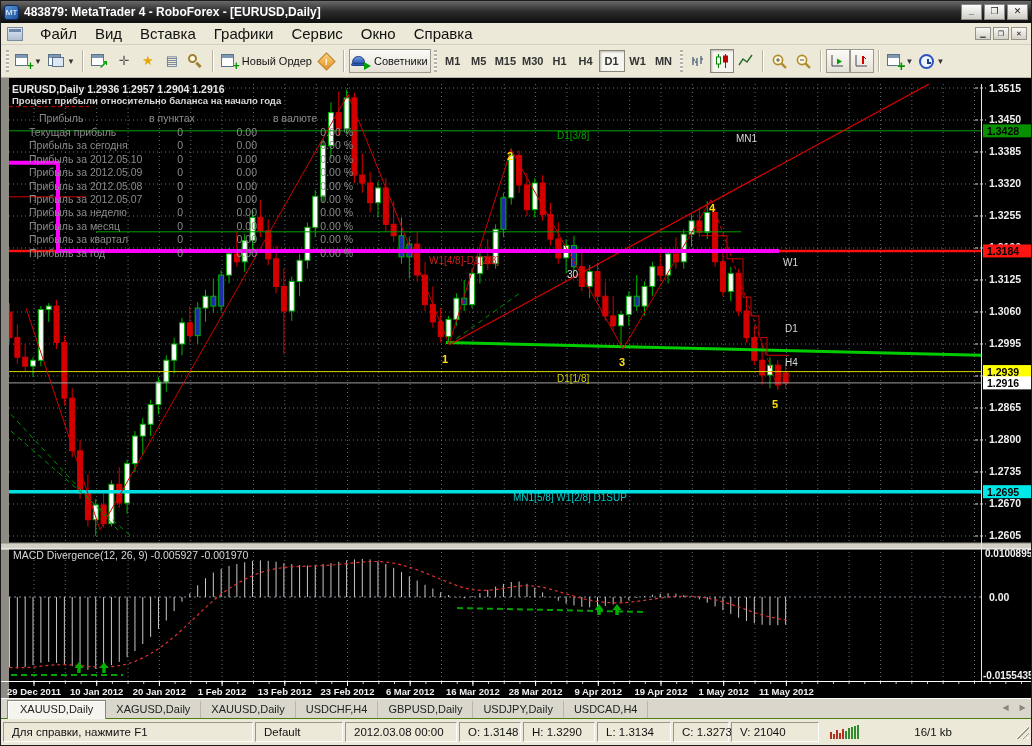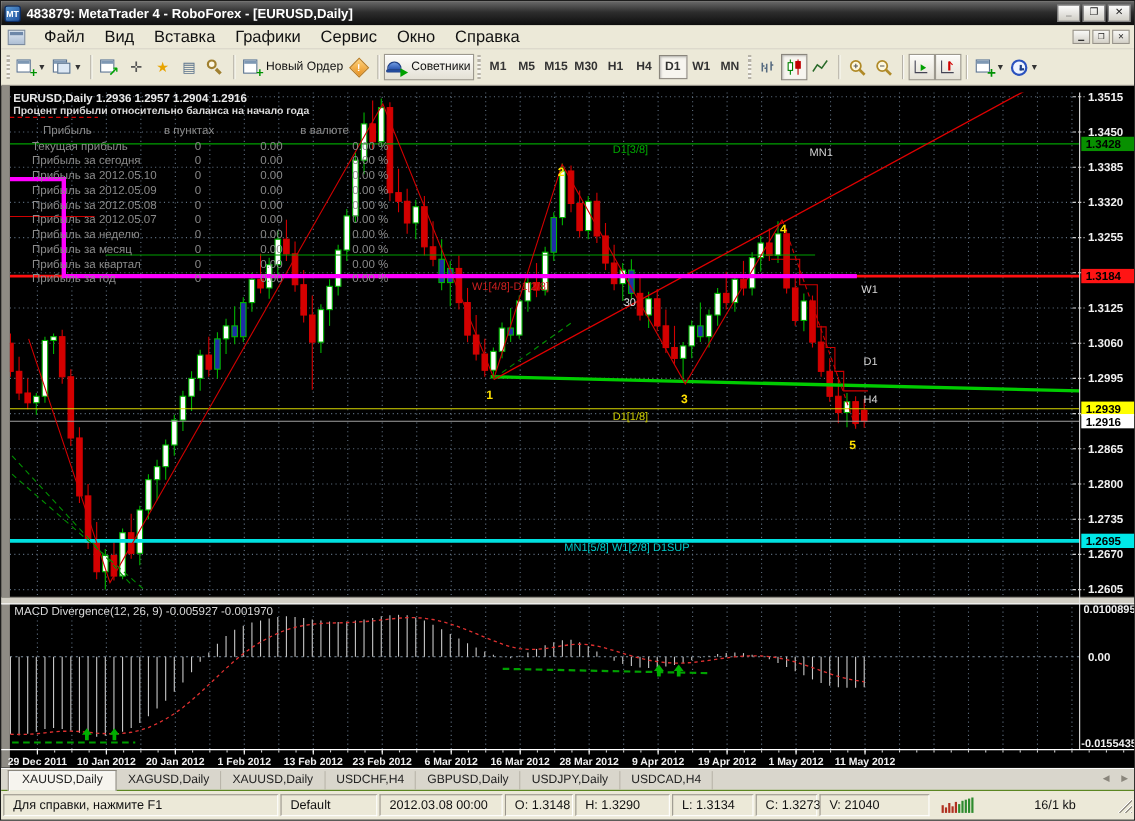--- a/index.html
+++ b/index.html
@@ -2,21 +2,21 @@
 <html><head>
 <meta charset="utf-8">
 <style>
   html,body{margin:0;padding:0;background:#555;}
   *{box-sizing:border-box;}
   .win{width:1032px;height:746px;position:relative;background:#ece9d8;border:1px solid #1c1c1c;
        font-family:"Liberation Sans","DejaVu Sans",sans-serif;overflow:hidden;}
   
   .titlebar{height:22px;background:linear-gradient(#6a6a6a,#2e2e2e 45%,#0d0d0d);display:flex;align-items:center;padding:0 3px;}
   .app-ico{width:15px;height:15px;border-radius:3px;background:linear-gradient(135deg,#5b9bd5,#1d4f9c);
-           color:#fff;font-size:8px;font-weight:bold;display:flex;align-items:center;justify-content:center;margin-right:5px;border:1px solid #0b2d66;}
+           color:#fff;font-size:8px;font-weight:normal;display:flex;align-items:center;justify-content:center;margin-right:5px;border:1px solid #0b2d66;}
   .title-text{color:#fff;font-weight:bold;font-size:12px;flex:1;white-space:nowrap;overflow:hidden;}
   .winbtn{width:21px;height:16px;margin-left:2px;background:linear-gradient(#fdfdfd,#cfcdc5);border:1px solid #8a8a8a;
           font-size:9px;line-height:13px;text-align:center;color:#222;font-weight:bold;}
   
   .menubar{height:22px;background:#ece9d8;border-bottom:1px solid #d2cfc4;display:flex;align-items:center;padding:0 4px;}
   .menu-ico{width:16px;height:14px;border:1px solid #7b8ba0;background:linear-gradient(#dfe8f2,#aebfd4);margin:0 8px 0 2px;position:relative;}
   .menu-ico::before{content:"";position:absolute;left:1px;right:1px;top:1px;height:3px;background:#6d87a8;}
   .menu-item{padding:2px 9px;font-size:15px;color:#111;}
   .menubar .spacer{flex:1;}
   .mdibtn{width:16px;height:13px;margin-left:2px;background:linear-gradient(#f8f8f6,#d4d1c8);border:1px solid #97938a;
@@ -836,24 +836,24 @@
     <div class="spacer"></div>
     <div class="tabarrow">◀</div>
     <div class="tabarrow">▶</div>
   </div>
 
   <div class="statusbar">
     <div class="scell" style="width:250px">Для справки, нажмите F1</div>
     <div class="scell" style="width:88px">Default</div>
     <div class="scell" style="width:112px">2012.03.08 00:00</div>
     <div class="scell" style="width:62px">O: 1.3148</div>
-    <div class="scell" style="width:86px">H: 1.3290</div>
+    <div class="scell" style="width:72px">H: 1.3290</div>
     <div class="scell" style="width:74px">L: 1.3134</div>
     <div class="scell" style="width:56px">C: 1.3273</div>
-    <div class="scell" style="width:100px">V: 21040</div>
+    <div class="scell" style="width:88px">V: 21040</div>
     <div class="scell" style="width:140px;border-color:transparent;justify-content:space-between">
       <span class="traffic">
           <i style="height: 7px; background: rgb(176, 48, 32);"></i>
           <i style="height: 5px; background: rgb(176, 48, 32);"></i>
           <i style="height: 9px; background: rgb(176, 48, 32);"></i>
           <i style="height: 6px; background: rgb(176, 48, 32);"></i>
           <i style="height: 10px; background: rgb(176, 48, 32);"></i>
           <i style="height: 8px; background: rgb(46, 139, 46);"></i>
           <i style="height: 11px; background: rgb(46, 139, 46);"></i>
           <i style="height: 12px; background: rgb(46, 139, 46);"></i>

